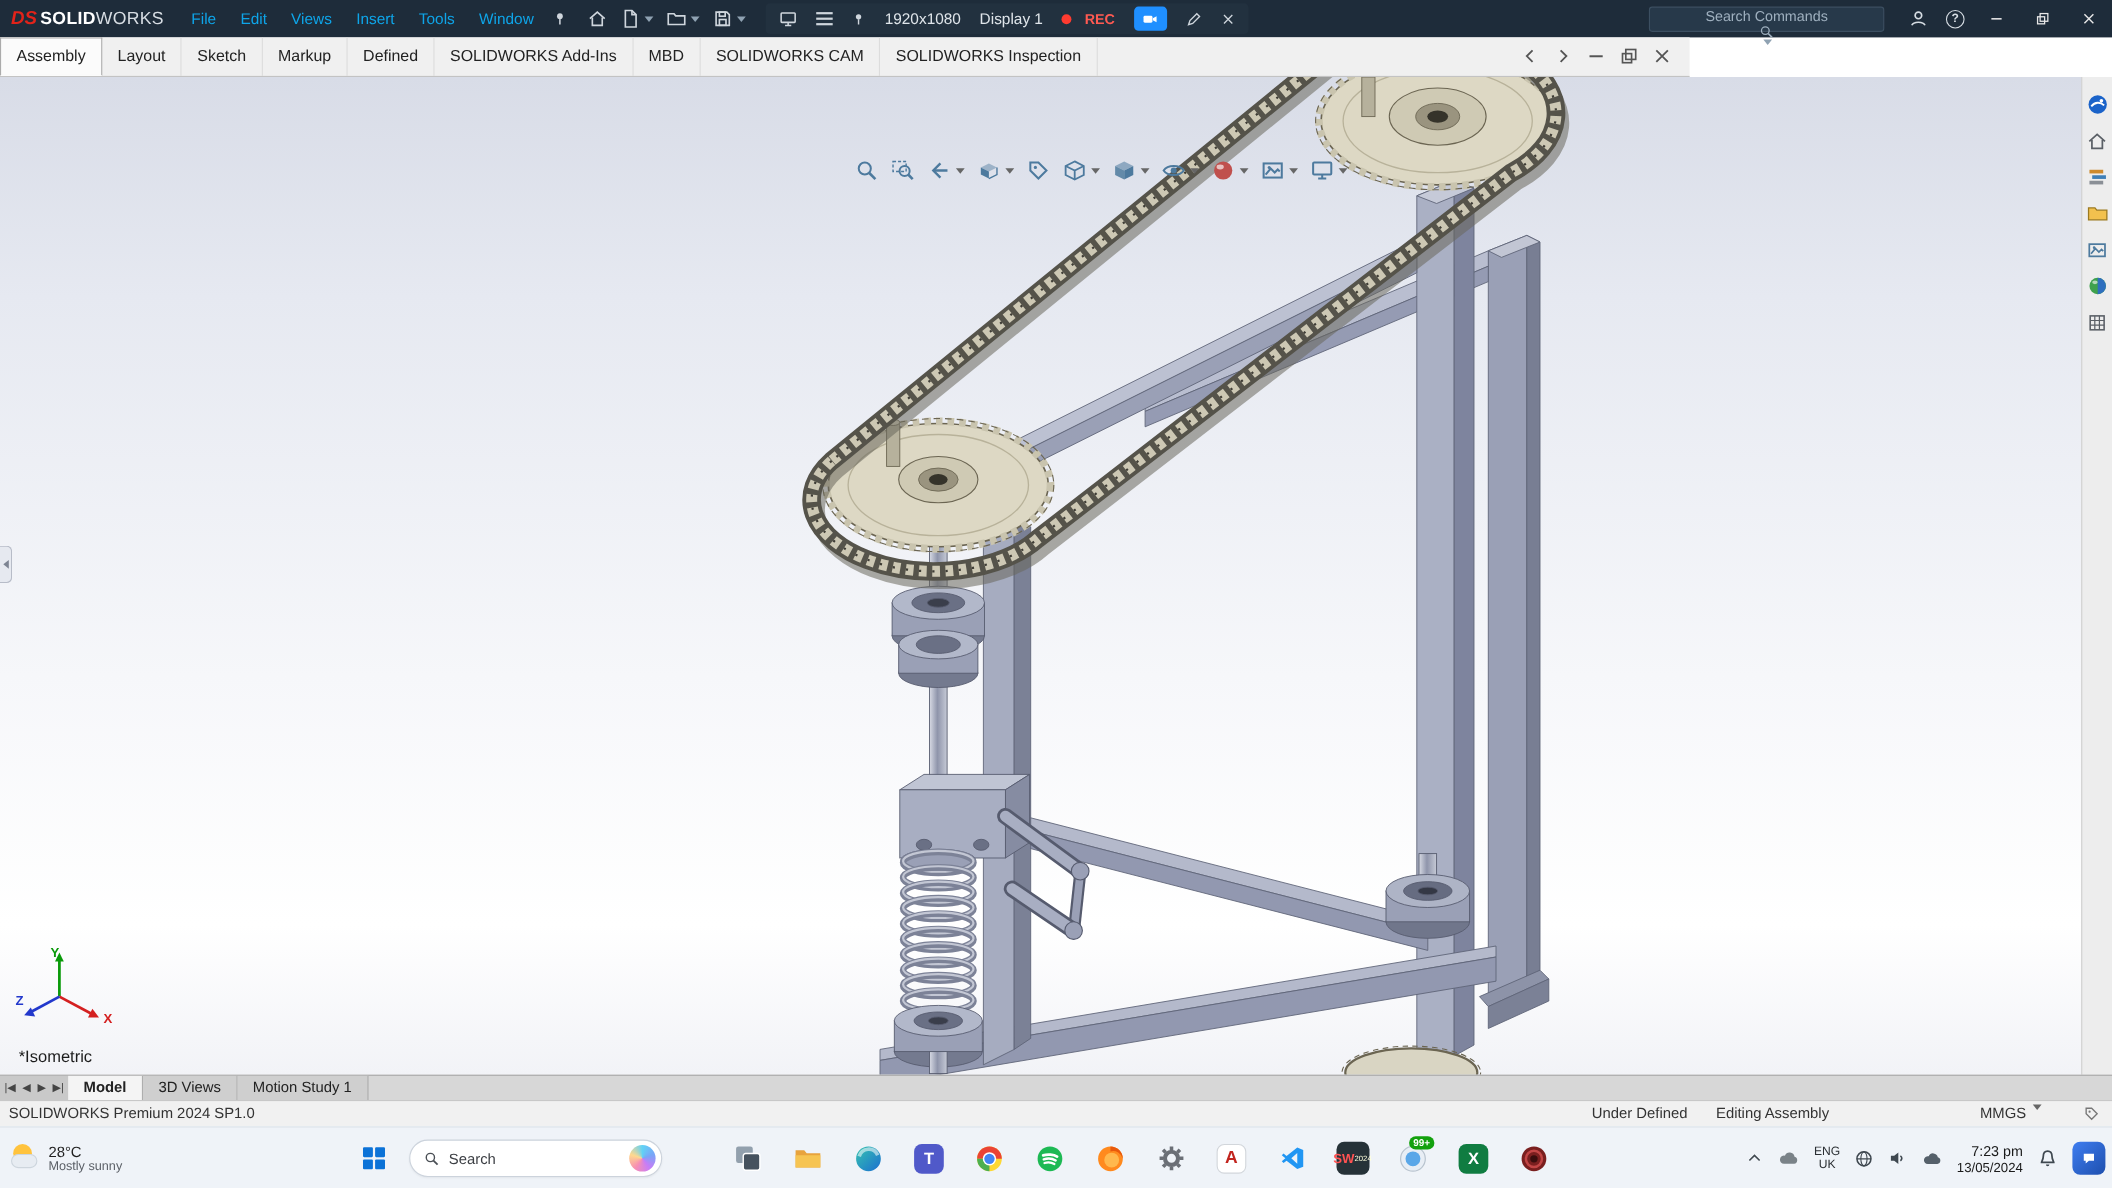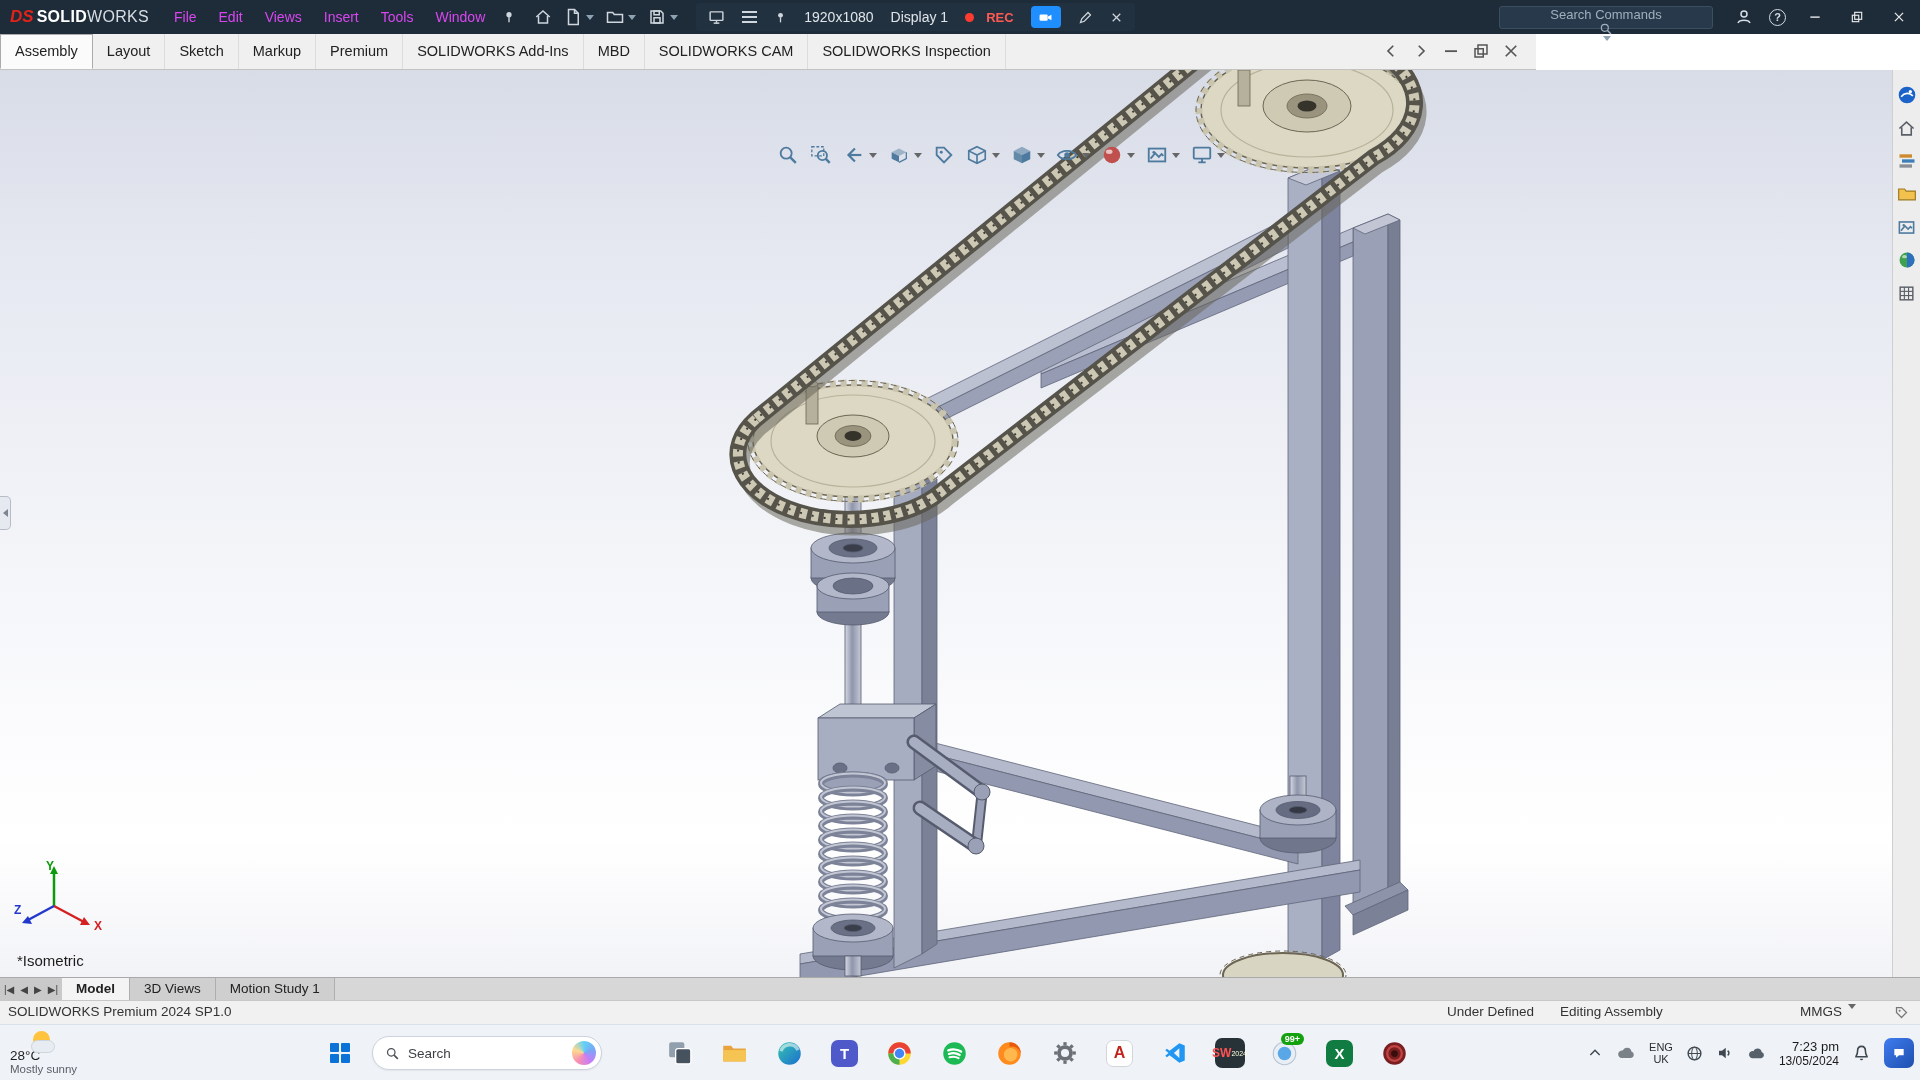--- a/index.html
+++ b/index.html
@@ -9,21 +9,21 @@
   .caret{width:0;height:0;border-left:4px solid transparent;border-right:4px solid transparent;border-top:5px solid #8fa2b2;margin-left:2px;}
   .caret.dark{border-top-color:#666;}
 
   
   #titlebar{position:absolute;left:0;top:0;width:1920px;height:34px;background:#1e2c3a;display:flex;align-items:center;color:#e8edf2;}
   .brand{display:flex;align-items:baseline;margin-left:10px;margin-right:14px;}
   .brand .mark{color:#e2231a;font-weight:bold;font-style:italic;font-size:17px;margin-right:3px;}
   .brand .bold{font-weight:bold;font-size:16px;letter-spacing:.3px;color:#fff;}
   .brand .light{font-weight:normal;font-size:16px;letter-spacing:.3px;color:#d7dde3;}
   .menus{display:flex;align-items:center;height:100%;}
-  .menu{padding:0 11px;font-size:14px;line-height:34px;color:#d946ef;cursor:default;}
+  .menu{padding:0 11px;font-size:14px;line-height:34px;color:#0ea5e9;cursor:default;}
   .tb-pin{margin:0 6px;color:#cfd6dd;}
   .qtb{display:flex;align-items:center;gap:4px;margin-left:8px;}
   .qtb .icnbtn{display:flex;align-items:center;gap:2px;padding:3px 4px;border-radius:3px;color:#cfd6dd;}
   .recbar{display:flex;align-items:center;gap:17px;margin-left:14px;padding:0 12px;height:28px;border-radius:4px;background:#22313f;color:#dfe5ea;}
   .recbar .txt{font-size:14px;}
   .recdot{width:9px;height:9px;border-radius:50%;background:#ff3b30;}
   .reclabel{color:#ff5a52;font-weight:bold;font-size:13px;margin-left:-5px;}
   .cambtn{width:30px;height:22px;border-radius:4px;background:#1f8fff;display:flex;align-items:center;justify-content:center;color:#fff;}
   .hamb{display:flex;flex-direction:column;gap:3px;}
   .hamb span{width:15px;height:2px;background:#cfd6dd;display:block;}
@@ -60,21 +60,21 @@
   .mt-arrows{display:flex;align-items:center;background:#c9c9c9;padding:0 4px;gap:6px;color:#444;font-size:10px;}
   .mtab{padding:0 14px;line-height:22px;border-right:1px solid #aeaeae;background:#cfcfcf;}
   .mtab.active{background:#f4f4f4;font-weight:bold;}
 
   
   #statusbar{position:absolute;left:0;top:1000px;width:1920px;height:24px;background:#f1f1f1;border-top:1px solid #c8c8c8;font-size:13.5px;color:#333;}
   #statusbar .sb{position:absolute;top:3px;}
 
   
   #taskbar{position:absolute;left:0;top:1024px;width:1920px;height:56px;background:#eff3f8;border-top:1px solid #dbe1e8;}
-  .weather{position:absolute;left:10px;top:6px;height:44px;display:flex;align-items:center;gap:8px;color:#1f1f1f;flex-direction:column;}
+  .weather{position:absolute;left:10px;top:6px;height:44px;display:flex;align-items:center;gap:8px;color:#1f1f1f;}
   .weather .t1{font-size:13.5px;}
   .weather .t2{font-size:11.5px;color:#5a5f66;}
   .sun{width:26px;height:26px;position:relative;}
   .sun .s{position:absolute;left:2px;top:0;width:17px;height:17px;border-radius:50%;background:#ffc33d;}
   .sun .c{position:absolute;left:0;top:9px;width:24px;height:13px;border-radius:8px;background:#e7ecf2;border:1px solid #cdd5dd;}
   .startbtn{position:absolute;left:318px;top:8px;width:44px;height:40px;border-radius:6px;display:flex;align-items:center;justify-content:center;}
   .searchpill{position:absolute;left:372px;top:11px;width:230px;height:34px;background:#fff;border:1px solid #ccd3dc;border-radius:17px;display:flex;align-items:center;padding:0 5px 0 12px;gap:8px;box-shadow:0 1px 2px rgba(0,0,0,.06);}
   .searchpill .lbl{flex:1;font-size:13.5px;color:#3c3f44;}
   .copilot{width:24px;height:24px;border-radius:50%;background:conic-gradient(#61d2f5,#7aa5f7,#c77df7,#f78fb3,#ffd98e,#61d2f5);}
   .tb-icons{position:absolute;left:652px;top:4px;display:flex;}
@@ -331,21 +331,21 @@
         </svg>
       </span>
   </div>
 </header>
 
 <div id="commandbar">
   <span class="ctab active">Assembly</span>
   <span class="ctab">Layout</span>
   <span class="ctab">Sketch</span>
   <span class="ctab">Markup</span>
-  <span class="ctab">Premium</span>
+  <span class="ctab">Defined</span>
   <span class="ctab">SOLIDWORKS Add-Ins</span>
   <span class="ctab">MBD</span>
   <span class="ctab">SOLIDWORKS CAM</span>
   <span class="ctab">SOLIDWORKS Inspection</span>
   <div class="cm-win">
     <svg class="g">
         <use href="#i-chevron-left"></use>
       </svg>
     <svg class="g">
         <use href="#i-chevron-right"></use>

